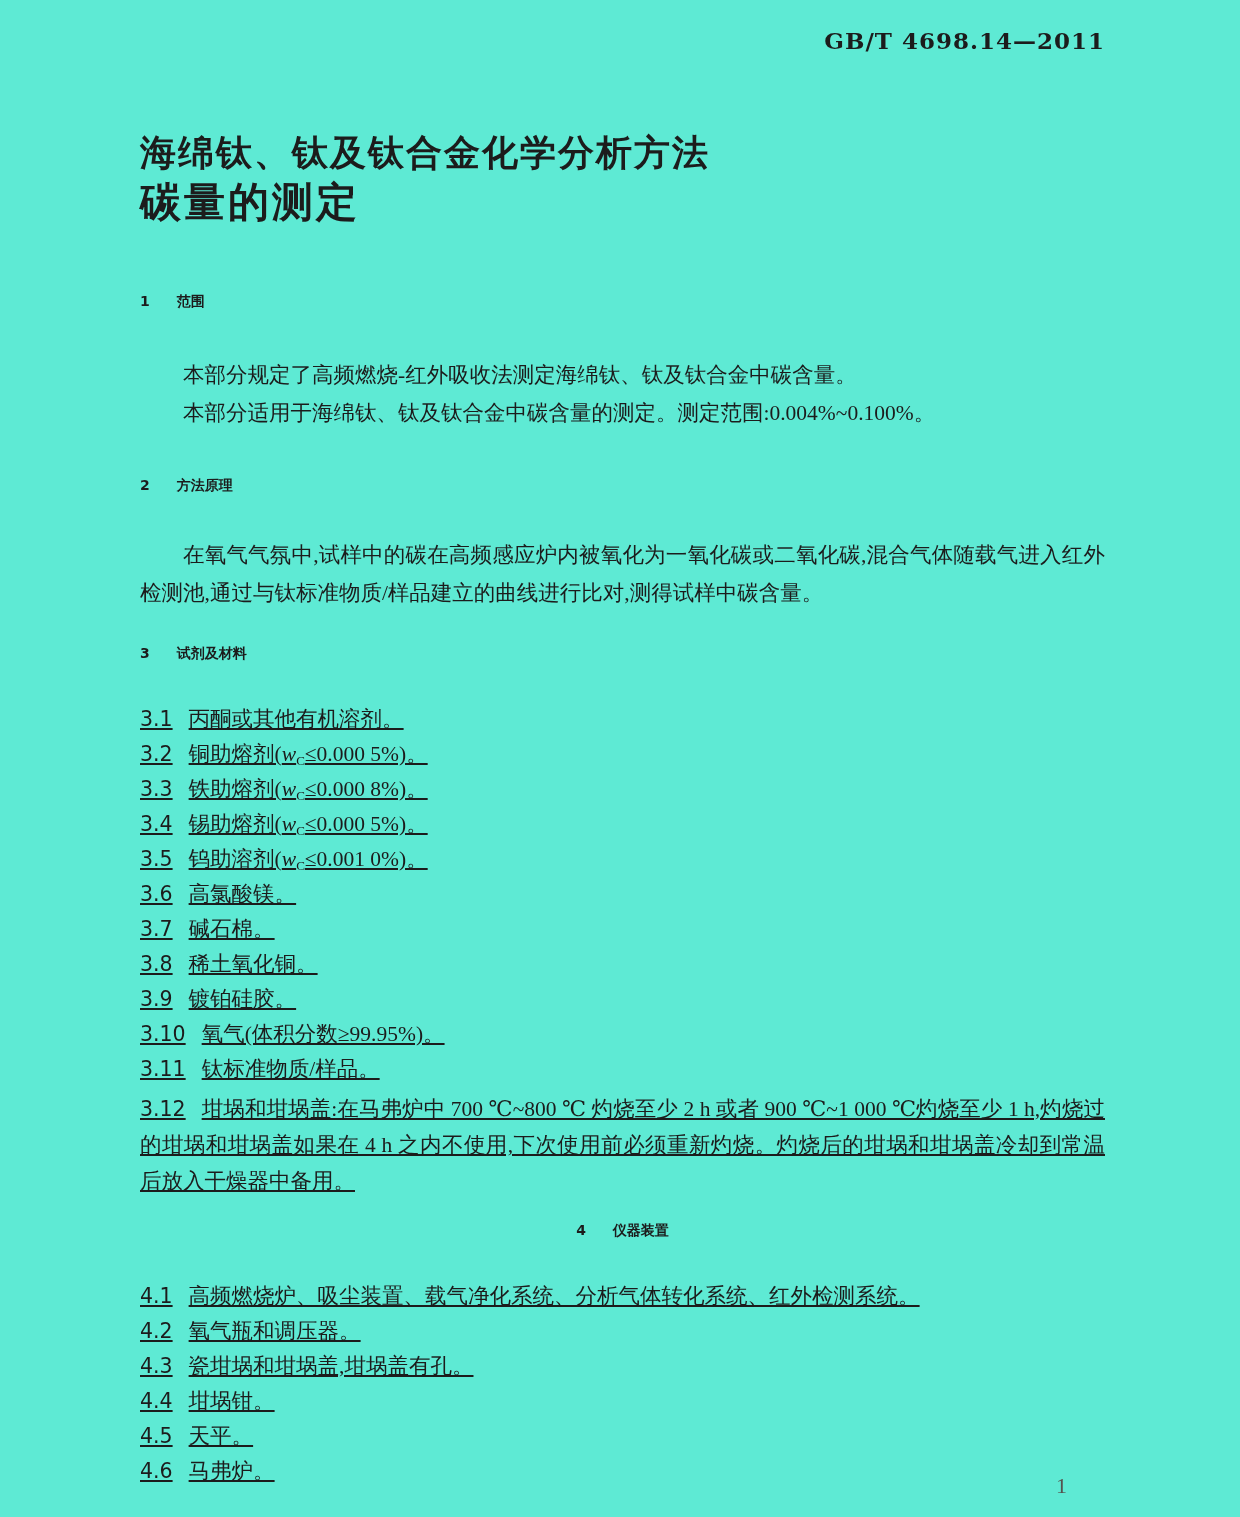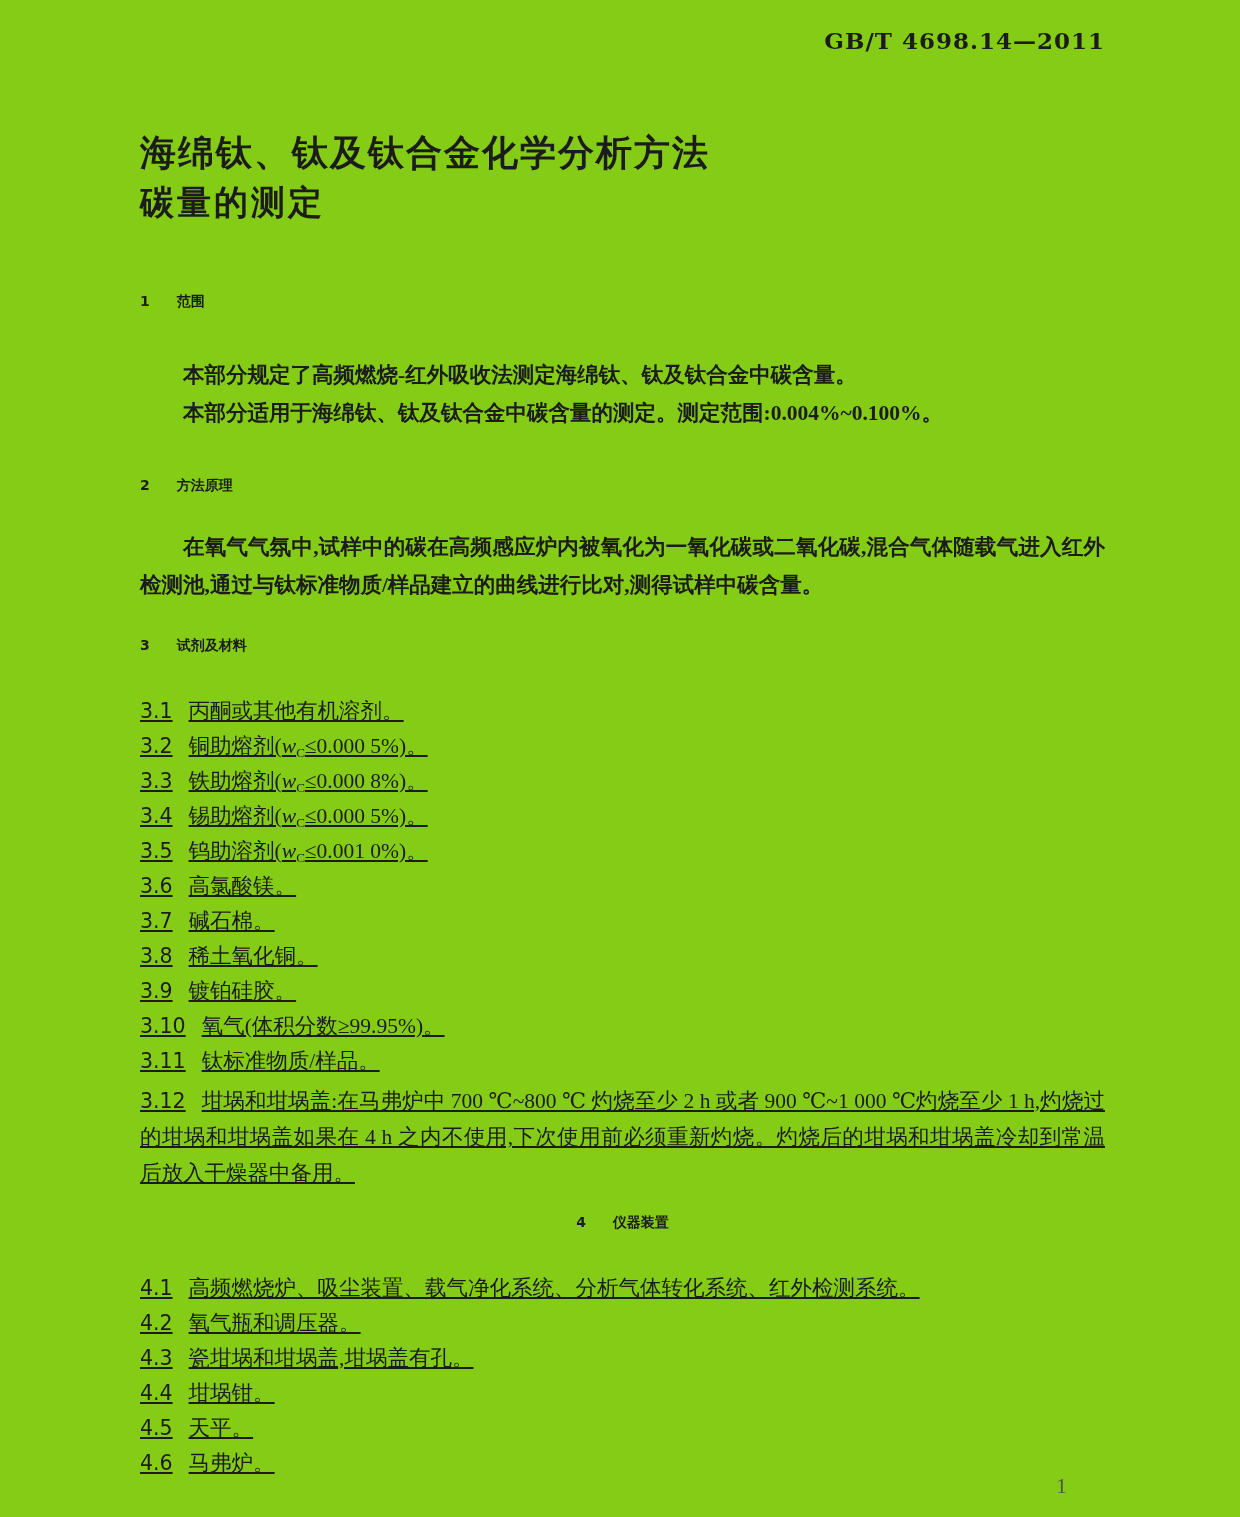--- a/index.html
+++ b/index.html
@@ -1,21 +1,21 @@
 <!DOCTYPE html>
 <html><head>
 <meta charset="utf-8">
 <style>
   html, body { margin: 0; padding: 0; background: #e8e8e8; }
   .page {
     position: relative;
     width: 1240px;
     height: 1517px;
     margin: 0 auto;
-    background: #84cc16;
+    background: #5eead4;
     box-sizing: border-box;
     padding: 26px 135px 0 140px;
     color: #1c1c1c;
     font-family: "Liberation Serif", "DejaVu Serif", serif;
     font-size: 21.5px;
     overflow: hidden;
   }
   .doc-header {
     text-align: right;
     line-height: 30px;
@@ -23,29 +23,29 @@
     font-weight: bold;
     font-size: 23px;
     letter-spacing: 1px;
   }
   .doc-title {
     margin-top: 74px;
     font-family: "DejaVu Sans", "Liberation Sans", sans-serif;
     font-weight: bold;
   }
   .doc-title .t1 { font-size: 36px; line-height: 46px; letter-spacing: 2px; }
-  .doc-title .t2 { font-size: 34px; line-height: 52px; letter-spacing: 3px; }
+  .doc-title .t2 { font-size: 41px; line-height: 52px; letter-spacing: 3px; }
   .sec-heading {
     font-family: "DejaVu Sans", "Liberation Sans", sans-serif;
     font-weight: bold;
     font-size: 14px;
     line-height: 30px;
   }
   .sec-heading .sec-num { margin-right: 22px; }
-  .sec-body { line-height: 38px; text-align: justify; font-weight: bold; }
+  .sec-body { line-height: 38px; text-align: justify; }
   .sec-body p { margin: 0; text-indent: 2em; }
   .clauses { line-height: 35px; }
   .clause { margin: 0; text-align: justify; text-decoration: underline; }
   .clause.flow { line-height: 36px; margin-top: 4px; }
   .clause .num {
     font-family: "DejaVu Sans", "Liberation Sans", sans-serif;
     font-size: 20.5px;
     margin-right: 16px;
     white-space: nowrap;
   }
@@ -80,21 +80,21 @@
   </div>
   <div class="sec-body" style="margin-top:40px;">
     <p>本部分规定了高频燃烧-红外吸收法测定海绵钛、钛及钛合金中碳含量。</p>
     <p>本部分适用于海绵钛、钛及钛合金中碳含量的测定。测定范围:0.004%~0.100%。</p>
   </div>
 
   <div class="sec-heading" style="margin-top:38px;">
     <span class="sec-num">2</span>
     <span>方法原理</span>
   </div>
-  <div class="sec-body" style="margin-top:28px;">
+  <div class="sec-body" style="margin-top:36px;">
     <p>在氧气气氛中,试样中的碳在高频感应炉内被氧化为一氧化碳或二氧化碳,混合气体随载气进入红外检测池,通过与钛标准物质/样品建立的曲线进行比对,测得试样中碳含量。</p>
   </div>
 
   <div class="sec-heading" style="margin-top:26px;">
     <span class="sec-num">3</span>
     <span>试剂及材料</span>
   </div>
   <div class="clauses" style="margin-top:34px;">
     <p class="clause"><span class="num">3.1</span><span>丙酮或其他有机溶剂。</span></p>
     <p class="clause"><span class="num">3.2</span><span><span>铜助熔剂(</span><i class="var">w</i><sub>C</sub><span>≤0.000 5%)。</span></span></p>

